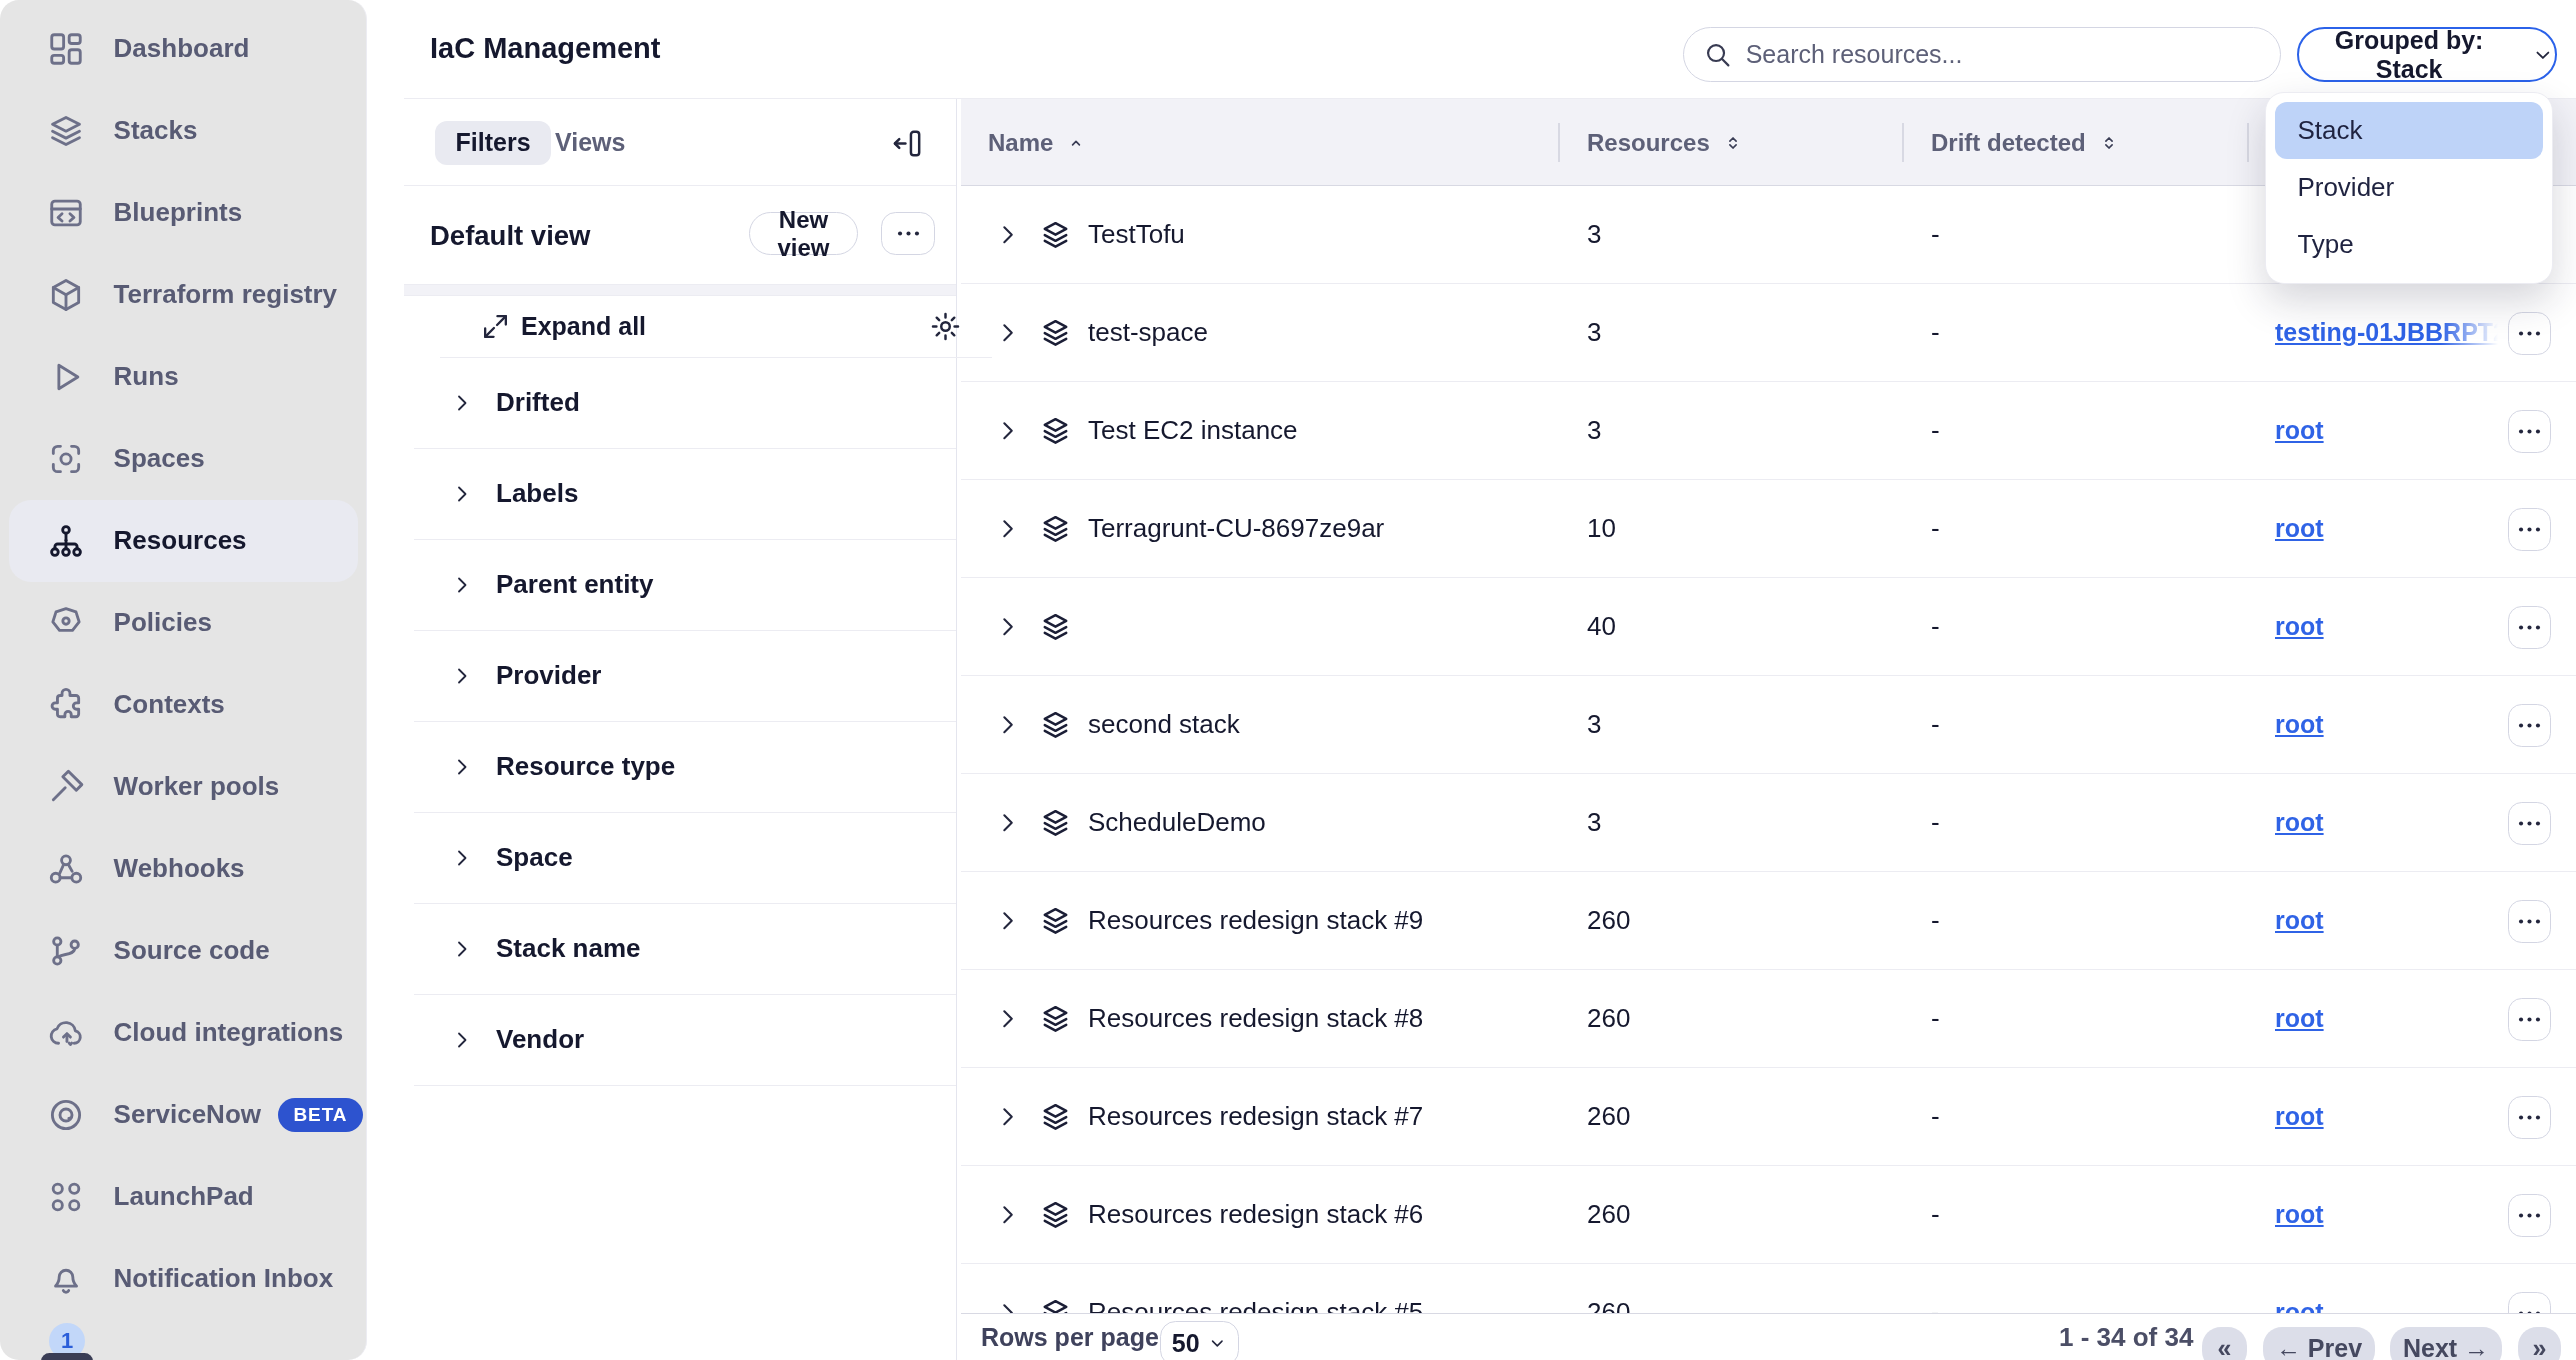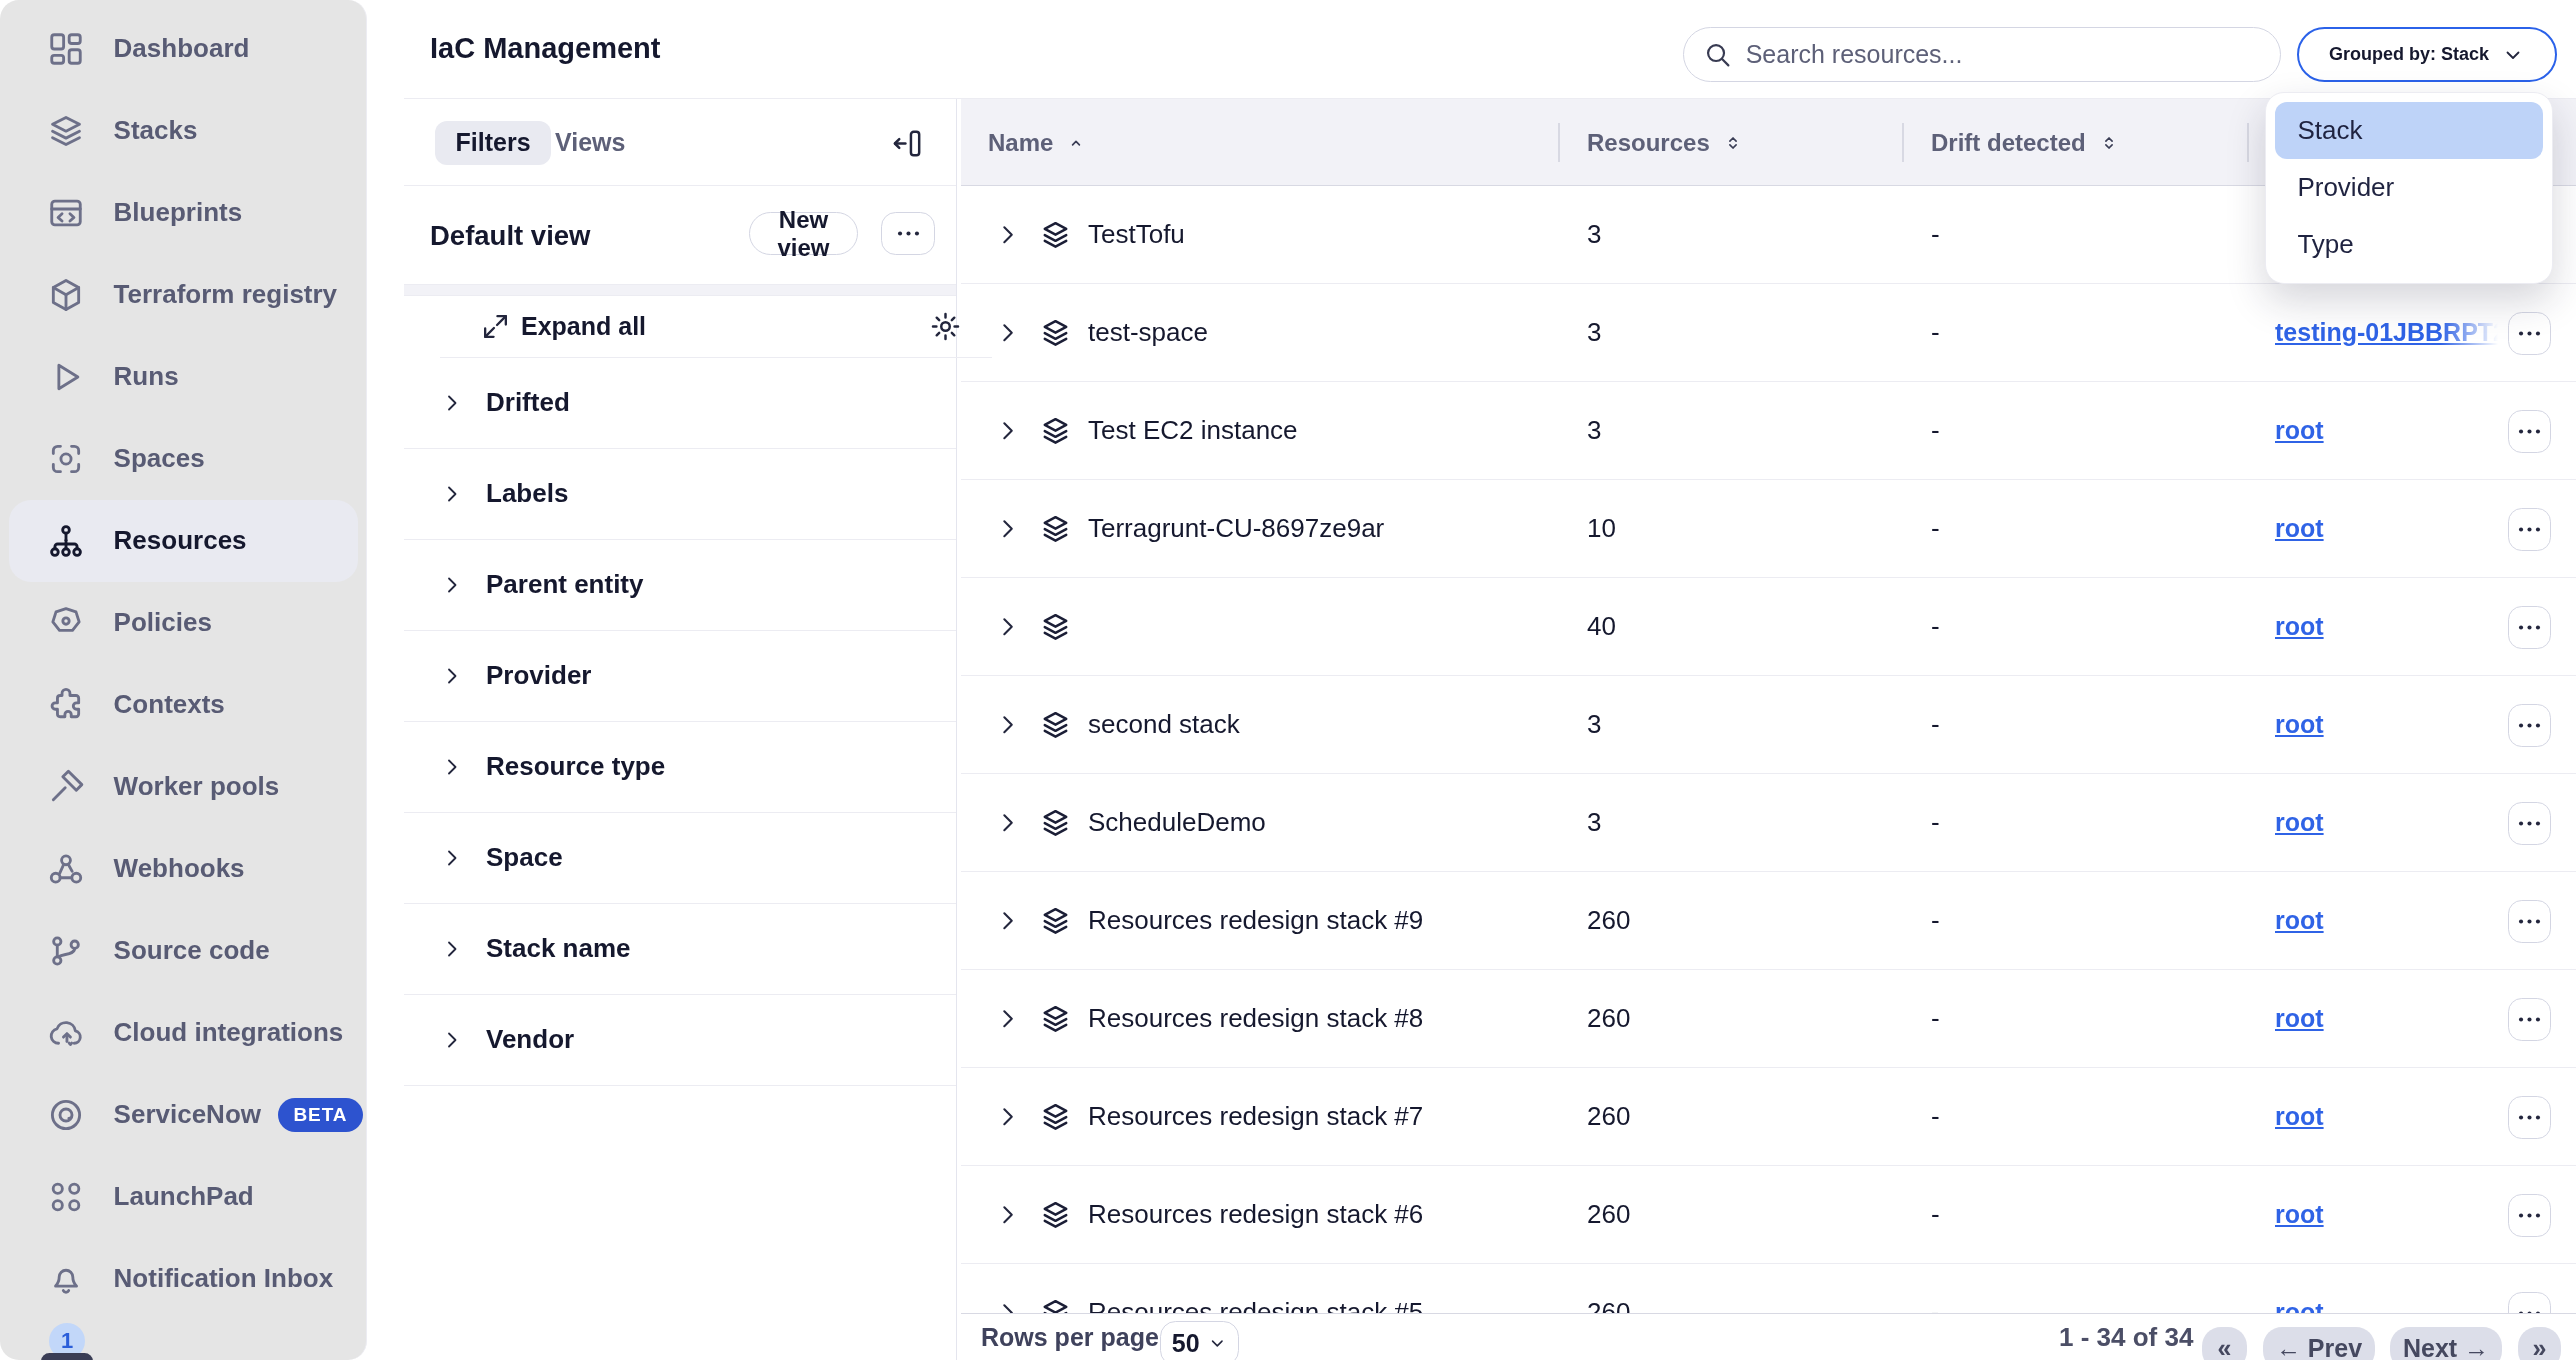--- a/index.html
+++ b/index.html
@@ -38,21 +38,21 @@
   .page-title{position:absolute;left:26px;top:0;height:97px;display:flex;align-items:center;
               font-size:29px;font-weight:700;color:var(--text);}
   .search{position:absolute;left:1279px;top:27px;width:598px;height:55px;border:1.7px solid #d4d6e3;
           border-radius:28px;display:flex;align-items:center;padding:0 19px;gap:13.7px;background:#fff;}
   .search .ic{width:29px;height:29px;color:#383b52;flex:0 0 29px;}
   .search input{border:none;outline:none;flex:1;font-size:25px;color:var(--text);
                 font-family:"Liberation Sans",sans-serif;background:transparent;}
   .search input::placeholder{color:var(--muted);}
   .group-btn{position:absolute;left:1893px;top:27px;width:260px;height:55px;background:#fff;
              border:2.6px solid var(--accent);border-radius:27.5px;display:flex;align-items:center;
-             justify-content:center;gap:12px;font-size:18px;font-weight:700;color:var(--text);}
+             justify-content:center;gap:12px;font-size:25px;font-weight:700;color:var(--text);}
   .group-btn .ic{width:24px;height:24px;color:#23263d;}
 
   
   .fpanel{position:absolute;left:404px;top:99px;width:553px;height:1261px;background:#fff;
           border-right:1.7px solid #e4e5ee;z-index:4;}
   .ftabs{position:absolute;left:0;top:0;width:100%;height:87px;border-bottom:1.7px solid var(--border);}
   .tab-filters{position:absolute;left:31px;top:21.5px;height:44px;padding:0 20.6px;background:var(--active_bg);
                border:none;border-radius:12px;font-size:25px;font-weight:700;color:var(--text);
                display:flex;align-items:center;}
   .tab-views{position:absolute;left:151px;top:21.5px;height:44px;border:none;background:none;
@@ -68,21 +68,21 @@
            border-radius:14.6px;background:#fff;display:flex;align-items:center;justify-content:center;}
   .dots-sm .ic,.rmenu .ic{width:29px;height:29px;color:#23263d;}
   .grayband{position:absolute;left:0;top:185px;width:100%;height:12px;background:var(--head_bg);
             border-top:1.7px solid var(--border);border-bottom:1.7px solid var(--border);}
   .expandrow{position:absolute;left:0;top:197px;width:100%;height:62px;border-bottom:1.7px solid var(--border);margin-left:36px;}
   .expandrow .exp-ic{position:absolute;left:40px;top:14.6px;width:31px;height:31px;color:#23263d;}
   .expandrow .exp-label{position:absolute;left:81px;top:0;height:60px;display:flex;align-items:center;
                         font-size:25px;font-weight:700;}
   .gear-btn{position:absolute;left:489px;top:13.7px;width:33px;height:33px;border:none;background:none;color:#23263d;}
   .fgroups{position:absolute;left:0;top:259px;width:100%;}
-  .fgroup{position:relative;height:91px;border-bottom:1.7px solid var(--border);cursor:pointer;}
+  .fgroup{position:relative;height:91px;border-bottom:1.7px solid var(--border);cursor:pointer;margin-left:10px;}
   .fgroup .ic{position:absolute;left:36px;top:33px;width:24px;height:24px;color:#23263d;}
   .fgroup .fg-label{position:absolute;left:82px;top:0;height:89px;display:flex;align-items:center;
                     font-size:26px;font-weight:700;color:var(--text);}
 
   
   .table{position:absolute;left:961px;top:99px;width:1615px;height:1261px;background:#fff;}
   .thead{position:absolute;left:0;top:0;width:100%;height:87px;background:var(--head_bg);
          border-bottom:1.7px solid var(--border_dark);color:var(--muted);font-size:24px;font-weight:700;}
   .th{position:absolute;top:0;height:87px;display:flex;align-items:center;gap:12px;cursor:pointer;}
   .th .ic{width:22px;height:22px;color:#3a3d55;}

